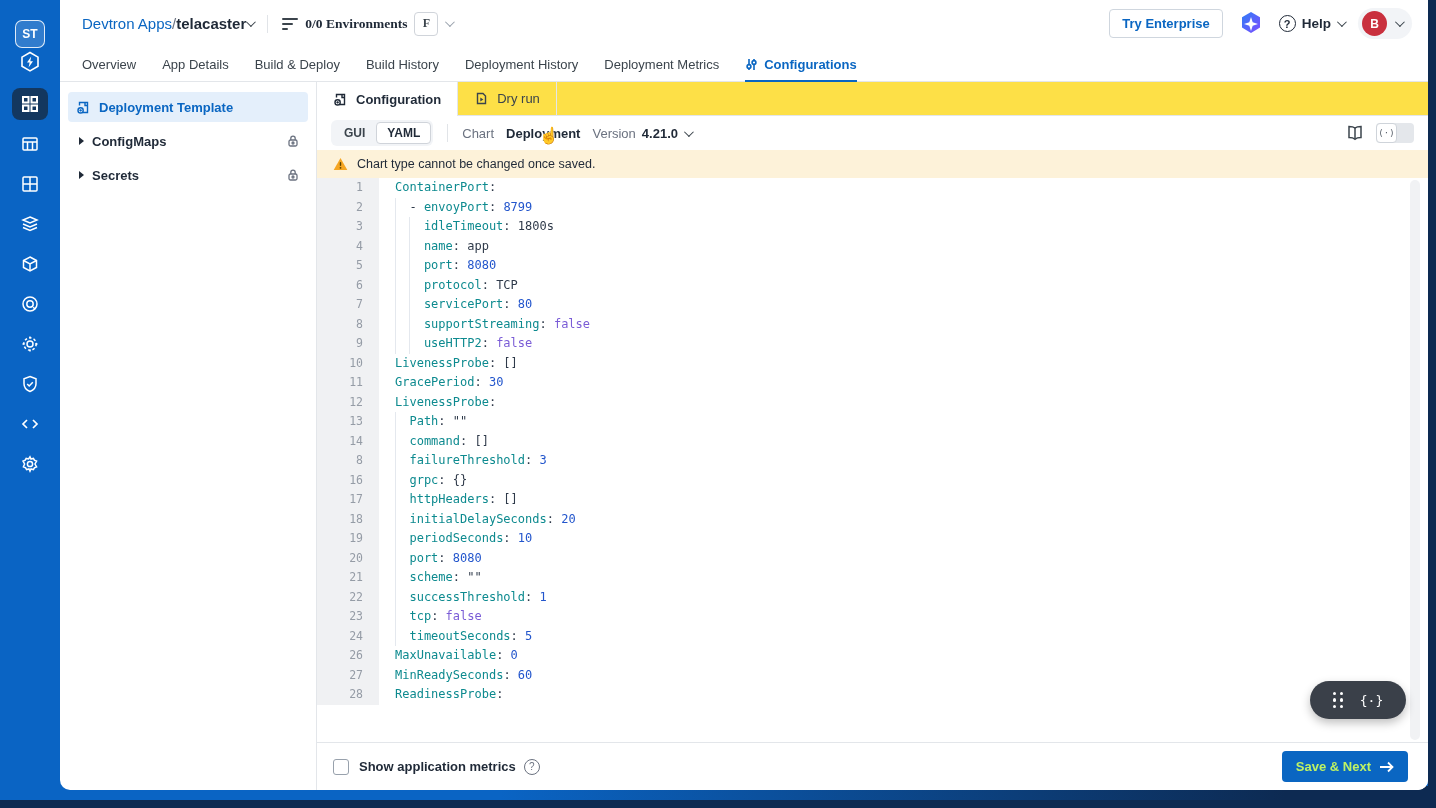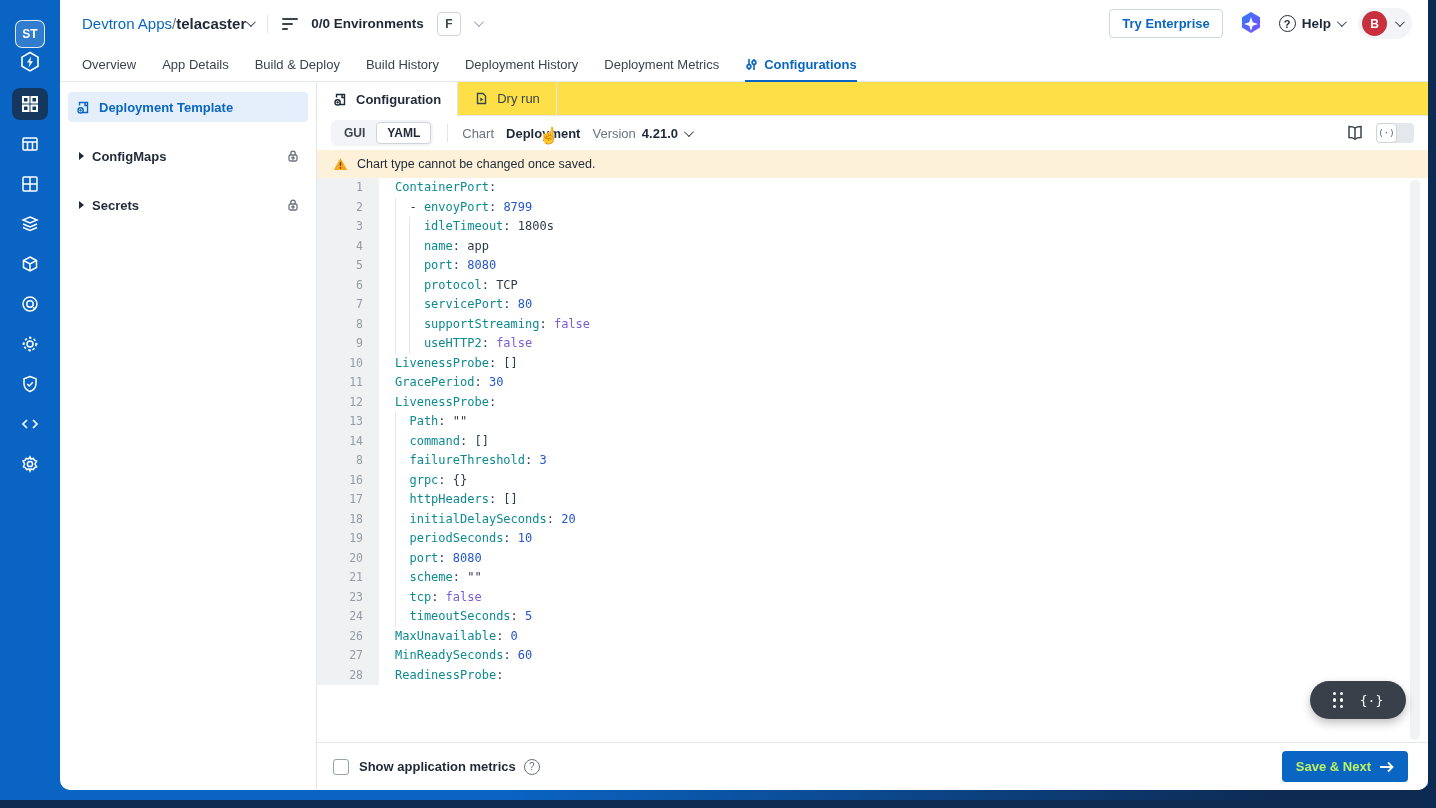--- a/index.html
+++ b/index.html
@@ -26,21 +26,21 @@
   
   .hdr { height:47px; display:flex; align-items:center; padding:0 16px 0 22px; flex:none; }
   .crumb { display:flex; align-items:center; font-size:15px; }
   .crumb .app-link { color:#0a66c2; cursor:pointer; }
   .crumb .sep { color:#6b7280; }
   .crumb .app-name { color:#1f2937; font-weight:bold; }
   .chev { width:7px; height:7px; border-right:1.6px solid #3b444c; border-bottom:1.6px solid #3b444c;
     transform:rotate(45deg) translateY(-2px); display:inline-block; }
   .chev.lt { border-color:#9aa2ad; }
   .vdiv { width:1px; height:18px; background:#e1e4e8; margin:0 14px; }
-  .env-group { display:flex; align-items:center; gap:13px; }
+  .env-group { display:flex; align-items:center; gap:7px;font-family:Liberation Serif, serif; }
   .filter-ic { display:flex; flex-direction:column; gap:3px; width:16px; }
   .filter-ic i { height:2px; background:#3b444c; border-radius:2px; display:block; }
   .filter-ic i:nth-child(1){width:16px}.filter-ic i:nth-child(2){width:11px}.filter-ic i:nth-child(3){width:6px}
   .env-txt { font-size:13.5px; font-weight:bold; color:#1f2937; }
   .f-badge { min-width:24px; height:24px; border:1px solid #d0d4da; border-radius:4px; background:#fff;
     font-size:12px; font-weight:bold; color:#3b444c; display:flex; align-items:center; justify-content:center; padding:0 5px; }
   .hdr-right { margin-left:auto; display:flex; align-items:center; gap:14px; }
   .try-btn { border:1px solid #cfd6de; background:#fff; color:#0a66c2; font-weight:bold; font-size:13px;
     border-radius:4px; padding:6px 12px; cursor:pointer; font-family:inherit; }
   .spark { width:28px; height:28px; position:relative; }
@@ -58,21 +58,21 @@
   .nav-tab.active::after { content:""; position:absolute; left:0; right:0; bottom:-1px; height:2px; background:#0a66c2; }
 
   
   .split { flex:1; display:flex; min-height:0; }
   .cfg-panel { width:257px; border-right:1px solid #e3e6ea; display:flex; flex-direction:column; flex:none; }
   .cfg-head { height:34px; display:flex; align-items:center; gap:10px; padding:0 12px 0 14px; border-bottom:1px solid #e3e6ea; }
   .back-btn { width:20px; height:20px; border:1px solid #d0d4da; border-radius:4px; background:#fff; display:flex;
     align-items:center; justify-content:center; cursor:pointer; }
   .back-btn .chev { transform:rotate(135deg) translateY(-1px); width:5px; height:5px; border-color:#3b444c; }
   .cfg-title { font-size:13px; font-weight:bold; color:#1f2937; flex:1; }
-  .cfg-items { padding:10px 8px; display:flex; flex-direction:column; gap:19px;text-align:center; }
+  .cfg-items { padding:10px 8px; display:flex; flex-direction:column; gap:4px;text-align:center; }
   .cfg-item { height:30px; border-radius:4px; display:flex; align-items:center; gap:8px; padding:0 8px; font-size:13px;
     font-weight:bold; color:#1f2937; cursor:pointer; }
   .cfg-item.selected { background:#e4effb; color:#0a66c2; }
   .tri { width:0; height:0; border-left:5px solid #1f2937; border-top:4px solid transparent; border-bottom:4px solid transparent; margin-left:3px; }
   .lock { margin-left:auto; }
 
   
   .main { flex:1; display:flex; flex-direction:column; min-width:0; position:relative; }
   .doc-tabs { height:34px; background:#fde047; border-bottom:1px solid #e3e6ea; display:flex; flex:none; }
   .doc-tab { display:flex; align-items:center; gap:8px; padding:0 16px; font-size:13px; color:#3b444c; cursor:pointer;
@@ -384,20 +384,21 @@
               <div class="code-line"><span class="ln">12</span><span class="lc"><span class="tk-k">LivenessProbe</span><span class="tk-p">:</span></span></div>
               <div class="code-line"><span class="ln">13</span><span class="lc"><span class="guide"></span><span class="tk-k">Path</span><span class="tk-p">: </span><span class="tk-s">""</span></span></div>
               <div class="code-line"><span class="ln">14</span><span class="lc"><span class="guide"></span><span class="tk-k">command</span><span class="tk-p">: []</span></span></div>
               <div class="code-line"><span class="ln">8</span><span class="lc"><span class="guide"></span><span class="tk-k">failureThreshold</span><span class="tk-p">: </span><span class="tk-n">3</span></span></div>
               <div class="code-line"><span class="ln">16</span><span class="lc"><span class="guide"></span><span class="tk-k">grpc</span><span class="tk-p">: {}</span></span></div>
               <div class="code-line"><span class="ln">17</span><span class="lc"><span class="guide"></span><span class="tk-k">httpHeaders</span><span class="tk-p">: []</span></span></div>
               <div class="code-line"><span class="ln">18</span><span class="lc"><span class="guide"></span><span class="tk-k">initialDelaySeconds</span><span class="tk-p">: </span><span class="tk-n">20</span></span></div>
               <div class="code-line"><span class="ln">19</span><span class="lc"><span class="guide"></span><span class="tk-k">periodSeconds</span><span class="tk-p">: </span><span class="tk-n">10</span></span></div>
               <div class="code-line"><span class="ln">20</span><span class="lc"><span class="guide"></span><span class="tk-k">port</span><span class="tk-p">: </span><span class="tk-n">8080</span></span></div>
               <div class="code-line"><span class="ln">21</span><span class="lc"><span class="guide"></span><span class="tk-k">scheme</span><span class="tk-p">: </span><span class="tk-s">""</span></span></div>
+              <div class="code-line"><span class="ln">22</span><span class="lc"><span class="guide"></span><span class="tk-k">successThreshold</span><span class="tk-p">: </span><span class="tk-n">1</span></span></div>
               <div class="code-line"><span class="ln">23</span><span class="lc"><span class="guide"></span><span class="tk-k">tcp</span><span class="tk-p">: </span><span class="tk-b">false</span></span></div>
               <div class="code-line"><span class="ln">24</span><span class="lc"><span class="guide"></span><span class="tk-k">timeoutSeconds</span><span class="tk-p">: </span><span class="tk-n">5</span></span></div>
               <div class="code-line"><span class="ln">26</span><span class="lc"><span class="tk-k">MaxUnavailable</span><span class="tk-p">: </span><span class="tk-n">0</span></span></div>
               <div class="code-line"><span class="ln">27</span><span class="lc"><span class="tk-k">MinReadySeconds</span><span class="tk-p">: </span><span class="tk-n">60</span></span></div>
               <div class="code-line"><span class="ln">28</span><span class="lc"><span class="tk-k">ReadinessProbe</span><span class="tk-p">:</span></span></div>
             </div>
           <div class="scroll-track"></div>
         </div>
 
         <div class="foot">

